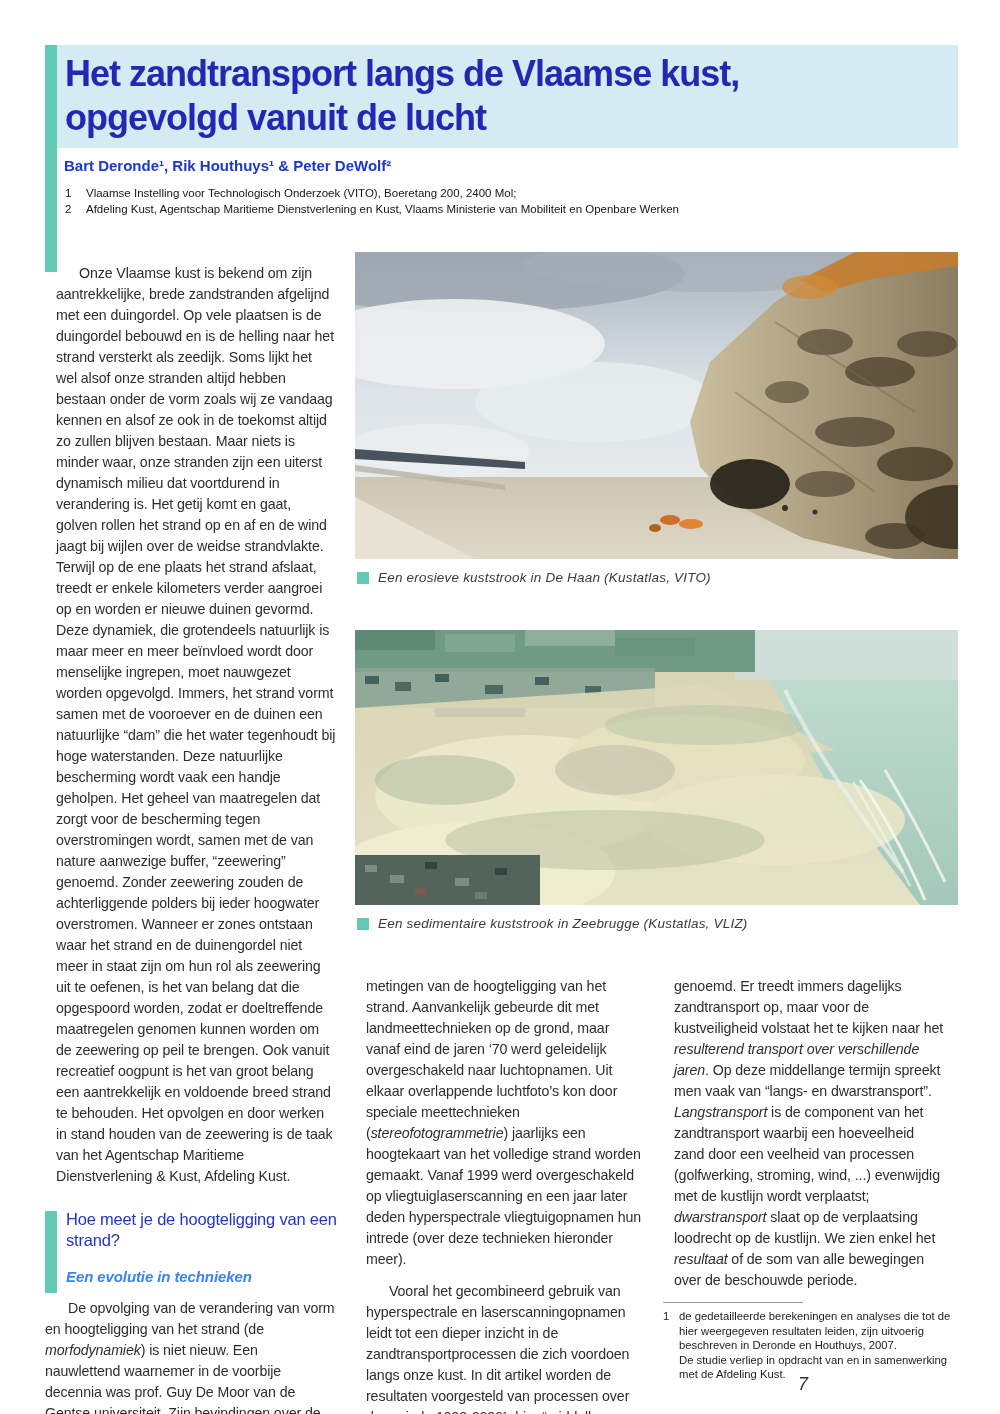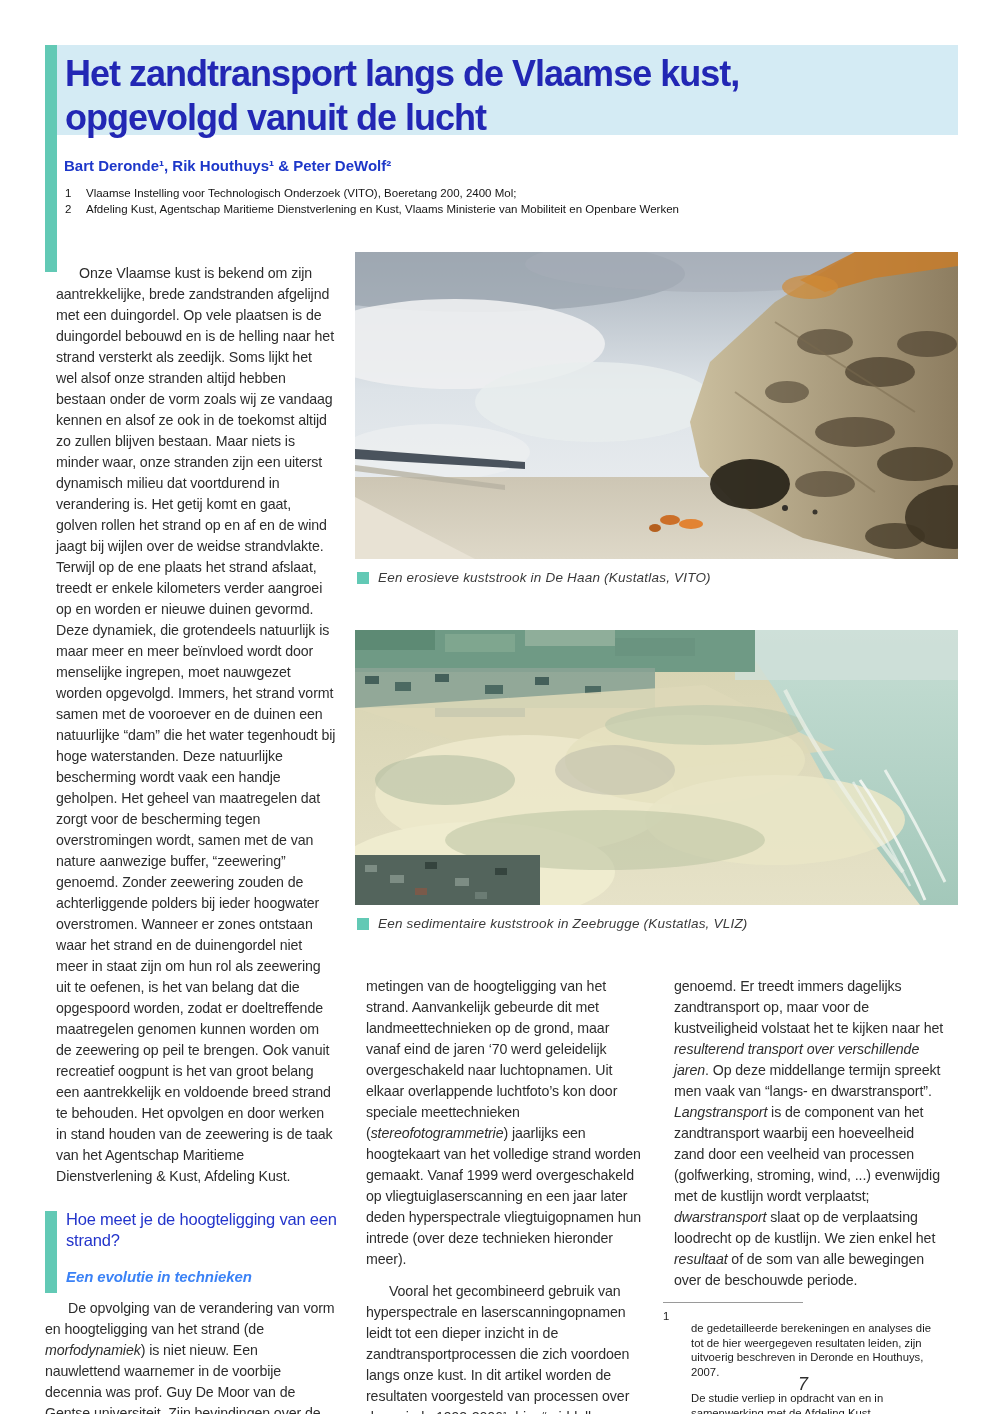--- a/index.html
+++ b/index.html
@@ -4,21 +4,21 @@
 <style>
   html,body{margin:0;padding:0;background:#ffffff;}
   .page{position:relative;width:1000px;height:1414px;background:#ffffff;
         font-family:"Liberation Sans", sans-serif;color:#2d2d2d;overflow:hidden;}
 
   
   .accent-bar{position:absolute;background:#62c9b5;width:12px;}
   #bar-top{left:45px;top:45px;height:227px;}
 
   
-  .title-block{position:absolute;left:57px;top:45px;width:901px;height:90px;background:#d4ebf4;}
+  .title-block{position:absolute;left:57px;top:45px;width:901px;height:103px;background:#d4ebf4;}
   .title-block h1{margin:0;padding:7px 0 0 8px;font-size:36px;line-height:44px;
         font-weight:bold;letter-spacing:-1px;color:#2227b4;}
   .authors{position:absolute;left:64px;top:157px;font-size:15px;font-weight:bold;color:#1d37c9;}
   .affils{position:absolute;left:65px;top:186px;width:870px;font-size:11.5px;line-height:14.5px;color:#151515;}
   .affil-row{display:flex;margin-bottom:1px;}
   .affil-num{width:21px;flex:0 0 21px;}
   .affil-text{flex:1;}
 
   
   .col{position:absolute;font-size:14.2px;line-height:21px;letter-spacing:-0.1px;text-align:left;}
@@ -37,21 +37,21 @@
   .figure{position:absolute;left:355px;width:603px;}
   #figure-1{top:252px;}
   #figure-2{top:630px;}
   .photo{display:block;width:603px;}
   .caption{display:flex;align-items:flex-start;margin-top:11px;font-size:13.5px;
            font-style:italic;color:#3a3a3a;letter-spacing:0.2px;}
   .caption .marker{flex:0 0 12px;width:12px;height:12px;background:#62c9b5;margin:2px 9px 0 2px;}
   .footnote-rule{width:140px;border-top:1px solid #9a9a9a;margin:10px 0 6px 0;}
   .foot-row{display:flex;font-size:11.3px;line-height:14.6px;color:#1c1c1c;letter-spacing:0;}
   .foot-num{flex:0 0 16px;width:16px;}
-  .foot-text div{margin:12px;}
+  .foot-text div{margin:0;}
 
   .page-number{position:absolute;left:798px;top:1374px;font-size:18px;font-style:italic;color:#2e2e2e;}
 </style>
 </head>
 <body>
 
 <div class="page">
 
   <div id="bar-top" class="accent-bar"></div>
 

